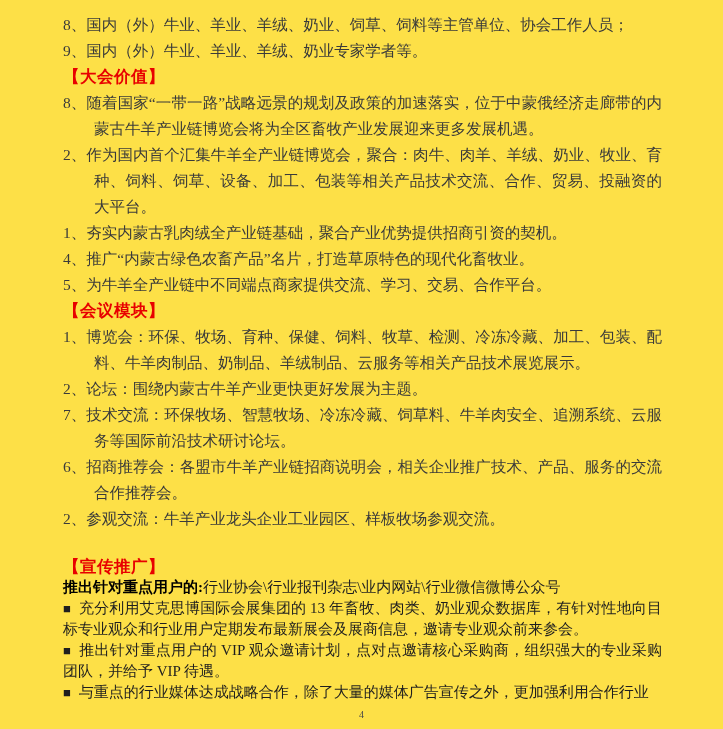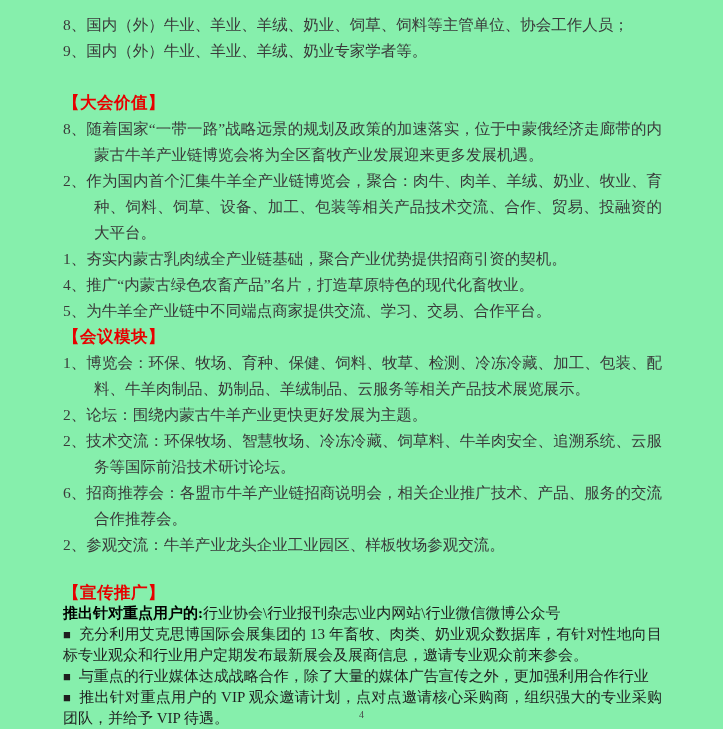--- a/index.html
+++ b/index.html
@@ -5,21 +5,21 @@
   html, body {
     margin: 0;
     padding: 0;
     background: #ffffff;
   }
   .page {
     position: relative;
     width: 723px;
     height: 729px;
     box-sizing: border-box;
-    background: #86efac;
+    background: #fde047;
     padding: 12px 61px 0 63px;
     overflow: hidden;
     font-family: "Liberation Serif", "DejaVu Serif", serif;
   }
   p { margin: 0; }
 
   
   .sec-a {
     font-size: 15.5px;
     line-height: 26px;
@@ -29,21 +29,21 @@
     padding-left: 31px;
     text-indent: -31px;
     text-align: justify;
   }
   .heading {
     color: #e80000;
     font-weight: bold;
     font-size: 16.5px;
     letter-spacing: 0.5px;
   }
-  .heading-value  { margin-top: 26px; }
+  .heading-value  { }
   .heading-promo  { margin-top: 24px; line-height: 21px; }
 
   
   .sec-b {
     font-size: 15px;
     line-height: 21px;
     color: #1f1f1f;
   }
   .platform-line .lbl {
     font-weight: bold;
@@ -83,36 +83,36 @@
     <p class="num-item">2、作为国内首个汇集牛羊全产业链博览会，聚合：肉牛、肉羊、羊绒、奶业、牧业、育种、饲料、饲草、设备、加工、包装等相关产品技术交流、合作、贸易、投融资的大平台。</p>
     <p class="num-item">1、夯实内蒙古乳肉绒全产业链基础，聚合产业优势提供招商引资的契机。</p>
     <p class="num-item">4、推广“内蒙古绿色农畜产品”名片，打造草原特色的现代化畜牧业。</p>
     <p class="num-item">5、为牛羊全产业链中不同端点商家提供交流、学习、交易、合作平台。</p>
   </div>
 
   <div class="sec-a">
     <p class="heading">【会议模块】</p>
     <p class="num-item">1、博览会：环保、牧场、育种、保健、饲料、牧草、检测、冷冻冷藏、加工、包装、配料、牛羊肉制品、奶制品、羊绒制品、云服务等相关产品技术展览展示。</p>
     <p class="num-item">2、论坛：围绕内蒙古牛羊产业更快更好发展为主题。</p>
-    <p class="num-item">2、技术交流：环保牧场、智慧牧场、冷冻冷藏、饲草料、牛羊肉安全、追溯系统、云服务等国际前沿技术研讨论坛。</p>
+    <p class="num-item">7、技术交流：环保牧场、智慧牧场、冷冻冷藏、饲草料、牛羊肉安全、追溯系统、云服务等国际前沿技术研讨论坛。</p>
     <p class="num-item">6、招商推荐会：各盟市牛羊产业链招商说明会，相关企业推广技术、产品、服务的交流合作推荐会。</p>
     <p class="num-item">2、参观交流：牛羊产业龙头企业工业园区、样板牧场参观交流。</p>
   </div>
 
   <div class="sec-b">
     <p class="heading heading-promo">【宣传推广】</p>
     <p class="platform-line">
       <span class="lbl">推出针对重点用户的:</span><span class="val">行业协会\行业报刊杂志\业内网站\行业微信微博公众号</span>
     </p>
     <p class="bullet-item">
       <span class="bullet-glyph">■</span><span>充分利用艾克思博国际会展集团的 13 年畜牧、肉类、奶业观众数据库，有针对性地向目标专业观众和行业用户定期发布最新展会及展商信息，邀请专业观众前来参会。</span>
     </p>
     <p class="bullet-item">
-      <span class="bullet-glyph">■</span><span>与重点的行业媒体达成战略合作，除了大量的媒体广告宣传之外，更加强利用合作行业</span>
+      <span class="bullet-glyph">■</span><span>推出针对重点用户的 VIP 观众邀请计划，点对点邀请核心采购商，组织强大的专业采购团队，并给予 VIP 待遇。</span>
     </p>
     <p class="bullet-item">
-      <span class="bullet-glyph">■</span><span>推出针对重点用户的 VIP 观众邀请计划，点对点邀请核心采购商，组织强大的专业采购团队，并给予 VIP 待遇。</span>
+      <span class="bullet-glyph">■</span><span>与重点的行业媒体达成战略合作，除了大量的媒体广告宣传之外，更加强利用合作行业</span>
     </p>
   </div>
 
   <div class="page-number">4</div>
 
 </div>
 
 </body></html>

